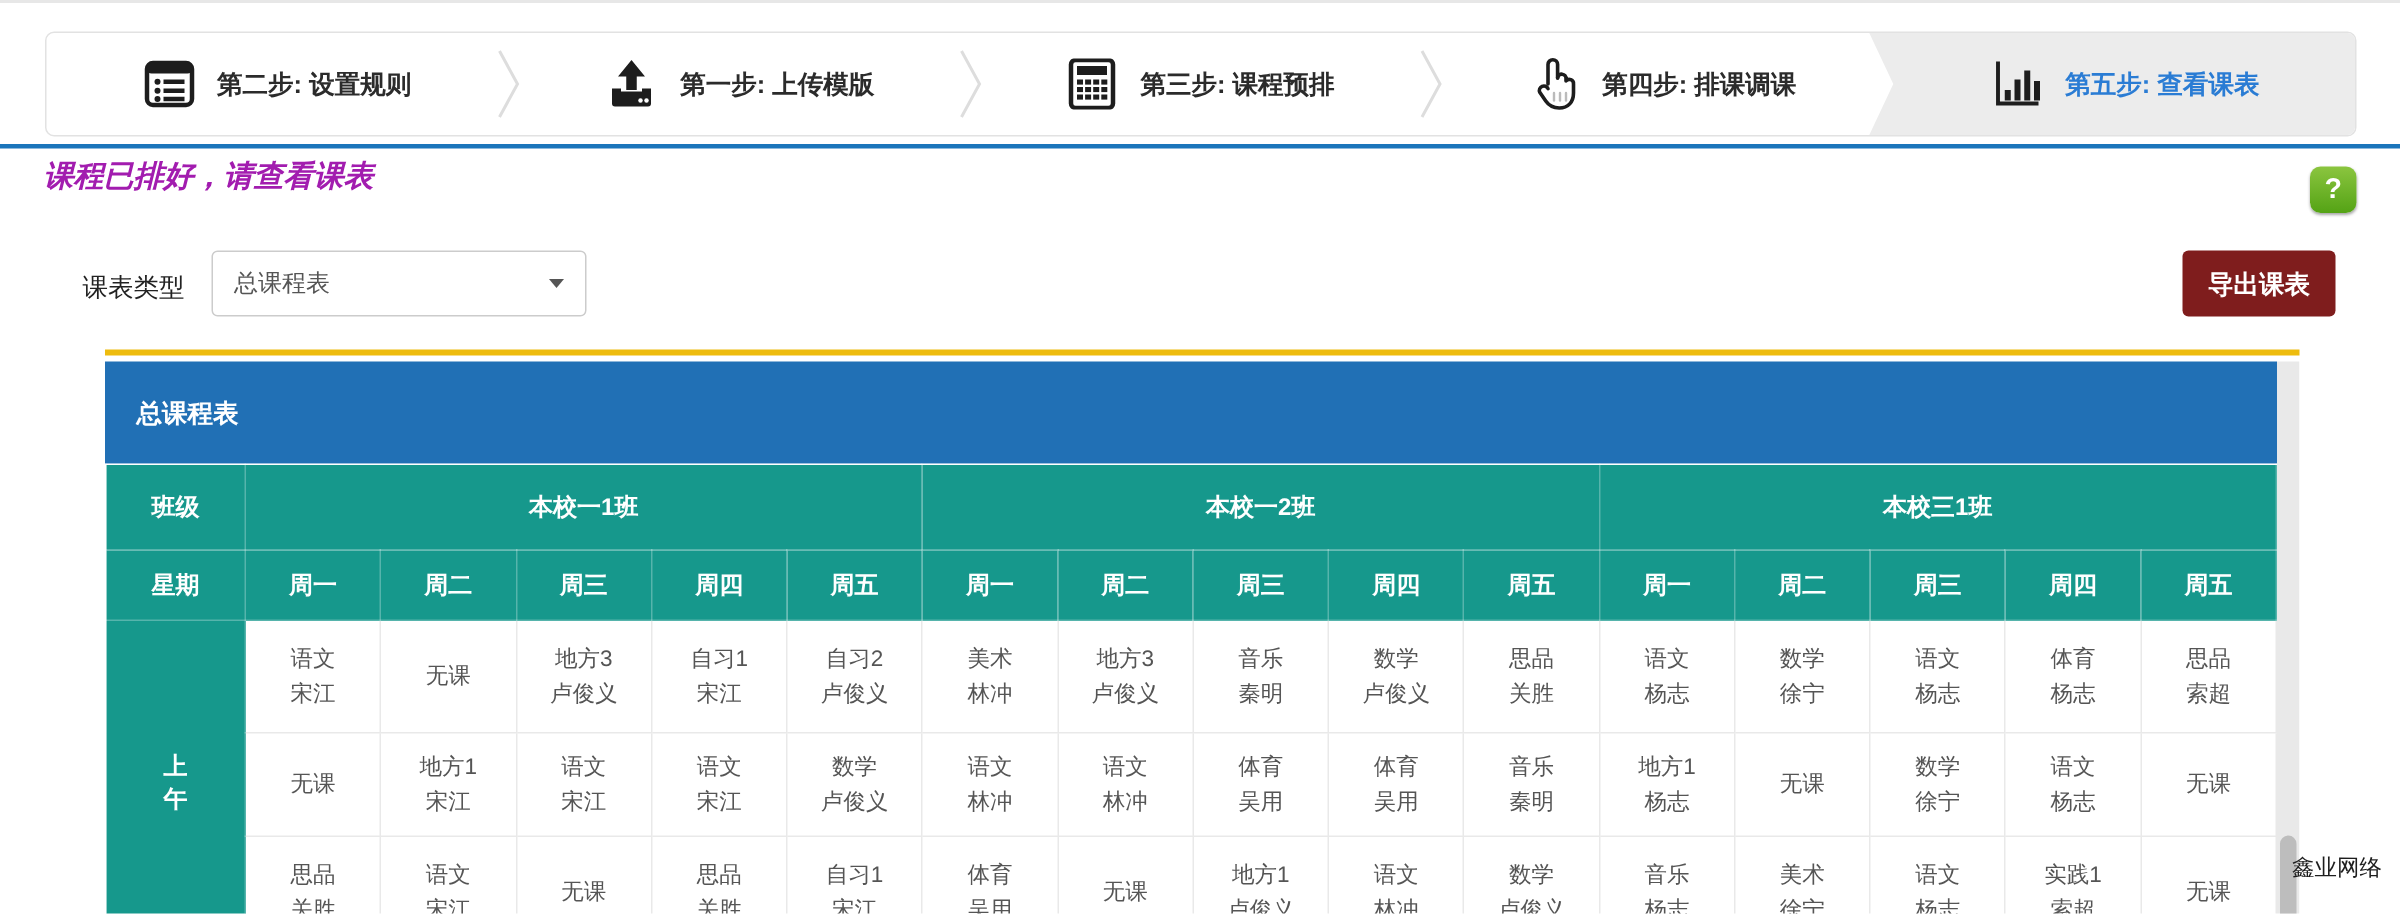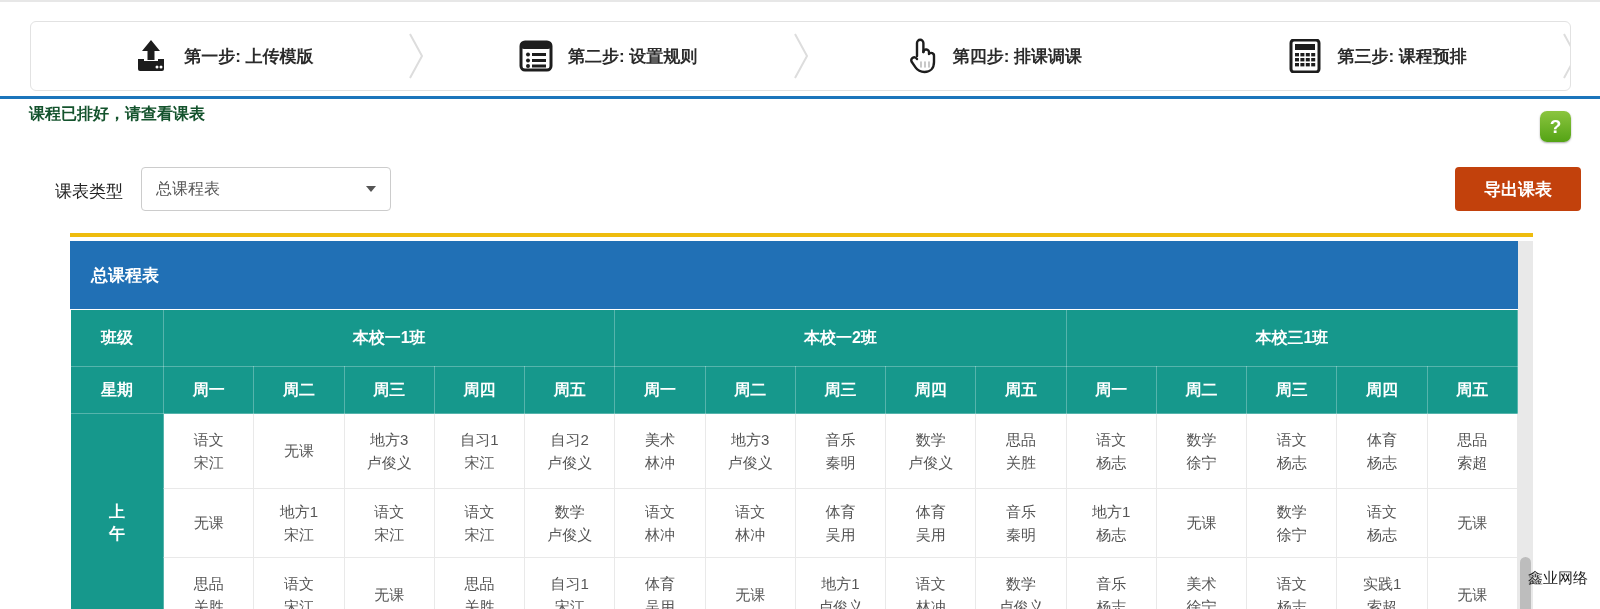--- a/index.html
+++ b/index.html
@@ -22,42 +22,42 @@
   .step.active{
     background:#ececec;color:#2a7cd4;
     clip-path:polygon(0 0,16px 50%,0 100%,100% 100%,100% 0);
     margin-left:-16px;padding-left:16px;
   }
   .step .chev{position:absolute;right:-8px;top:11px;z-index:3;}
   .step svg.ic{display:block;}
 
   
   .blue-divider{position:absolute;left:0;top:96px;width:100%;height:3px;background:#1b75bb;}
-  .message{position:absolute;left:29px;top:104px;font-size:16px;font-weight:bold;color:#14532d;}
+  .message{position:absolute;left:29px;top:104px;font-size:20px;font-weight:bold;color:#a21caf;font-style:italic;}
   .help-btn{
     position:absolute;left:1540px;top:111px;width:31px;height:31px;border-radius:7px;
     background:linear-gradient(180deg,#8bc53f 0%,#54a315 100%);
     color:#fff;font-size:19px;font-weight:bold;display:flex;align-items:center;justify-content:center;
     box-shadow:0 1px 2px rgba(0,0,0,.35);cursor:pointer;
   }
 
   
   .type-label{position:absolute;left:55px;top:180px;font-size:17px;font-weight:normal;color:#222;}
   .dropdown{
     position:absolute;left:141px;top:167px;width:250px;height:44px;box-sizing:border-box;
     border:1px solid #ccc;border-radius:4px;background:#fff;display:flex;align-items:center;
     padding:0 14px;font-size:16px;color:#555;cursor:pointer;
   }
   .dropdown .caret{
     margin-left:auto;width:0;height:0;border-left:5px solid transparent;
     border-right:5px solid transparent;border-top:6px solid #555;
   }
   .export-btn{
-    position:absolute;left:1455px;top:167px;width:126px;height:44px;border:none;border-radius:4px;
-    background:#c2410c;color:#fff;font-size:17px;font-weight:bold;cursor:pointer;
+    position:absolute;left:1455px;top:167px;width:102px;height:44px;border:none;border-radius:4px;
+    background:#7f1d1d;color:#fff;font-size:17px;font-weight:bold;cursor:pointer;
     font-family:inherit;
   }
 
   
   .panel{
     position:absolute;left:70px;top:233px;width:1463px;height:376px;
     border-top:4px solid #eebc0e;overflow:hidden;background:#fff;
   }
   .panel-header{
     position:absolute;left:0;top:4px;width:1448px;height:68px;background:#2170b5;
@@ -89,65 +89,50 @@
     border:1px solid rgba(255,255,255,.28);line-height:1.4;
   }
   .watermark{position:absolute;left:1528px;top:569px;font-size:15px;color:#1d1d1d;z-index:9;}
 </style>
 </head>
 <body>
 
 <div class="top-hairline"></div>
 
 <div class="steps">
-
-  <div class="step">
-    <svg class="ic" width="36" height="34" viewBox="0 0 36 34">
-      <path d="M18 1 L27 12 L21.5 12 L21.5 21 L14.5 21 L14.5 12 L9 12 Z" fill="#1d1d1d"></path>
-      <path d="M5 20 L11 20 L11 26 L5 26 Z M25 20 L31 20 L31 26 L25 26 Z" fill="#1d1d1d"></path>
-      <rect x="5" y="22" width="26" height="10" rx="2" fill="#1d1d1d"></rect>
-      <circle cx="24" cy="28" r="1.5" fill="#fff"></circle>
-        <circle cx="28" cy="28" r="1.5" fill="#fff"></circle>
-    </svg>
-    <span>第一步: 上传模版</span>
-    <svg class="chev" width="16" height="46" viewBox="0 0 16 46">
-      <polyline points="2,1 14,23 2,45" fill="none" stroke="#ddd" stroke-width="2"></polyline>
-    </svg>
-  </div>
 
   <div class="step">
     <svg class="ic" width="34" height="34" viewBox="0 0 34 34">
       <rect x="2" y="3" width="30" height="28" rx="4" fill="none" stroke="#1d1d1d" stroke-width="3"></rect>
       <rect x="2" y="3" width="30" height="7" rx="3" fill="#1d1d1d"></rect>
       <circle cx="9" cy="15.5" r="2" fill="#1d1d1d"></circle>
         <rect x="13" y="14" width="14" height="3" fill="#1d1d1d"></rect>
       <circle cx="9" cy="21.5" r="2" fill="#1d1d1d"></circle>
         <rect x="13" y="20" width="14" height="3" fill="#1d1d1d"></rect>
       <circle cx="9" cy="27" r="2" fill="#1d1d1d"></circle>
         <rect x="13" y="25.5" width="14" height="3" fill="#1d1d1d"></rect>
     </svg>
     <span>第二步: 设置规则</span>
     <svg class="chev" width="16" height="46" viewBox="0 0 16 46">
       <polyline points="2,1 14,23 2,45" fill="none" stroke="#ddd" stroke-width="2"></polyline>
     </svg>
   </div>
 
   <div class="step">
-    <svg class="ic" width="34" height="36" viewBox="0 0 34 36">
-      <g fill="none" stroke="#1d1d1d" stroke-width="2.4" stroke-linecap="round" stroke-linejoin="round">
-        <path d="M13 18 L13 5 a3.2 3.2 0 0 1 6.4 0 L19.4 14"></path>
-        <path d="M19.4 14 a2.8 2.8 0 0 1 5.6 0.5 L25 16 a2.8 2.8 0 0 1 5 2 L30 24 c0 6 -3.5 10 -9.5 10 c-4.5 0 -6.8 -1.4 -9 -4.6 L7.5 23.5 a3 3 0 0 1 5.5 -2.4"></path>
-      </g>
-      <g stroke="#bbb" stroke-width="1.6" stroke-linecap="round">
-        <line x1="17" y1="24" x2="17" y2="29"></line>
-          <line x1="21" y1="24" x2="21" y2="29"></line>
-          <line x1="25" y1="24" x2="25" y2="29"></line>
-      </g>
-    </svg>
-    <span>第四步: 排课调课</span>
+    <svg class="ic" width="36" height="34" viewBox="0 0 36 34">
+      <path d="M18 1 L27 12 L21.5 12 L21.5 21 L14.5 21 L14.5 12 L9 12 Z" fill="#1d1d1d"></path>
+      <path d="M5 20 L11 20 L11 26 L5 26 Z M25 20 L31 20 L31 26 L25 26 Z" fill="#1d1d1d"></path>
+      <rect x="5" y="22" width="26" height="10" rx="2" fill="#1d1d1d"></rect>
+      <circle cx="24" cy="28" r="1.5" fill="#fff"></circle>
+        <circle cx="28" cy="28" r="1.5" fill="#fff"></circle>
+    </svg>
+    <span>第一步: 上传模版</span>
+    <svg class="chev" width="16" height="46" viewBox="0 0 16 46">
+      <polyline points="2,1 14,23 2,45" fill="none" stroke="#ddd" stroke-width="2"></polyline>
+    </svg>
   </div>
 
   <div class="step">
     <svg class="ic" width="34" height="34" viewBox="0 0 34 34">
       <rect x="3" y="1" width="28" height="32" rx="3" fill="none" stroke="#1d1d1d" stroke-width="3"></rect>
       <rect x="7" y="5" width="20" height="6" fill="#1d1d1d"></rect>
       <g fill="#1d1d1d">
         <rect x="7" y="14" width="4" height="3.4"></rect>
           <rect x="12.4" y="14" width="4" height="3.4"></rect>
           <rect x="17.8" y="14" width="4" height="3.4"></rect>
@@ -161,20 +146,45 @@
           <rect x="17.8" y="24" width="4" height="3.4"></rect>
           <rect x="23.2" y="24" width="4" height="3.4"></rect>
       </g>
     </svg>
     <span>第三步: 课程预排</span>
     <svg class="chev" width="16" height="46" viewBox="0 0 16 46">
       <polyline points="2,1 14,23 2,45" fill="none" stroke="#ddd" stroke-width="2"></polyline>
     </svg>
   </div>
 
+  <div class="step">
+    <svg class="ic" width="34" height="36" viewBox="0 0 34 36">
+      <g fill="none" stroke="#1d1d1d" stroke-width="2.4" stroke-linecap="round" stroke-linejoin="round">
+        <path d="M13 18 L13 5 a3.2 3.2 0 0 1 6.4 0 L19.4 14"></path>
+        <path d="M19.4 14 a2.8 2.8 0 0 1 5.6 0.5 L25 16 a2.8 2.8 0 0 1 5 2 L30 24 c0 6 -3.5 10 -9.5 10 c-4.5 0 -6.8 -1.4 -9 -4.6 L7.5 23.5 a3 3 0 0 1 5.5 -2.4"></path>
+      </g>
+      <g stroke="#bbb" stroke-width="1.6" stroke-linecap="round">
+        <line x1="17" y1="24" x2="17" y2="29"></line>
+          <line x1="21" y1="24" x2="21" y2="29"></line>
+          <line x1="25" y1="24" x2="25" y2="29"></line>
+      </g>
+    </svg>
+    <span>第四步: 排课调课</span>
+  </div>
+
+  <div class="step active">
+    <svg class="ic" width="36" height="34" viewBox="0 0 36 34">
+      <path d="M6 2 L6 30 L33 30" fill="none" stroke="#1d1d1d" stroke-width="2.6"></path>
+      <rect x="10.5" y="21" width="4" height="7" fill="#1d1d1d"></rect>
+      <rect x="17" y="14" width="4" height="14" fill="#1d1d1d"></rect>
+      <rect x="23.5" y="8" width="4" height="20" fill="#1d1d1d"></rect>
+      <rect x="30" y="15" width="4" height="13" fill="#1d1d1d"></rect>
+    </svg>
+    <span>第五步: 查看课表</span>
+  </div>
 </div>
 
 <div class="blue-divider"></div>
 
 <div class="message">课程已排好，请查看课表</div>
 
 <div class="help-btn">
   <span>?</span>
 </div>
 

